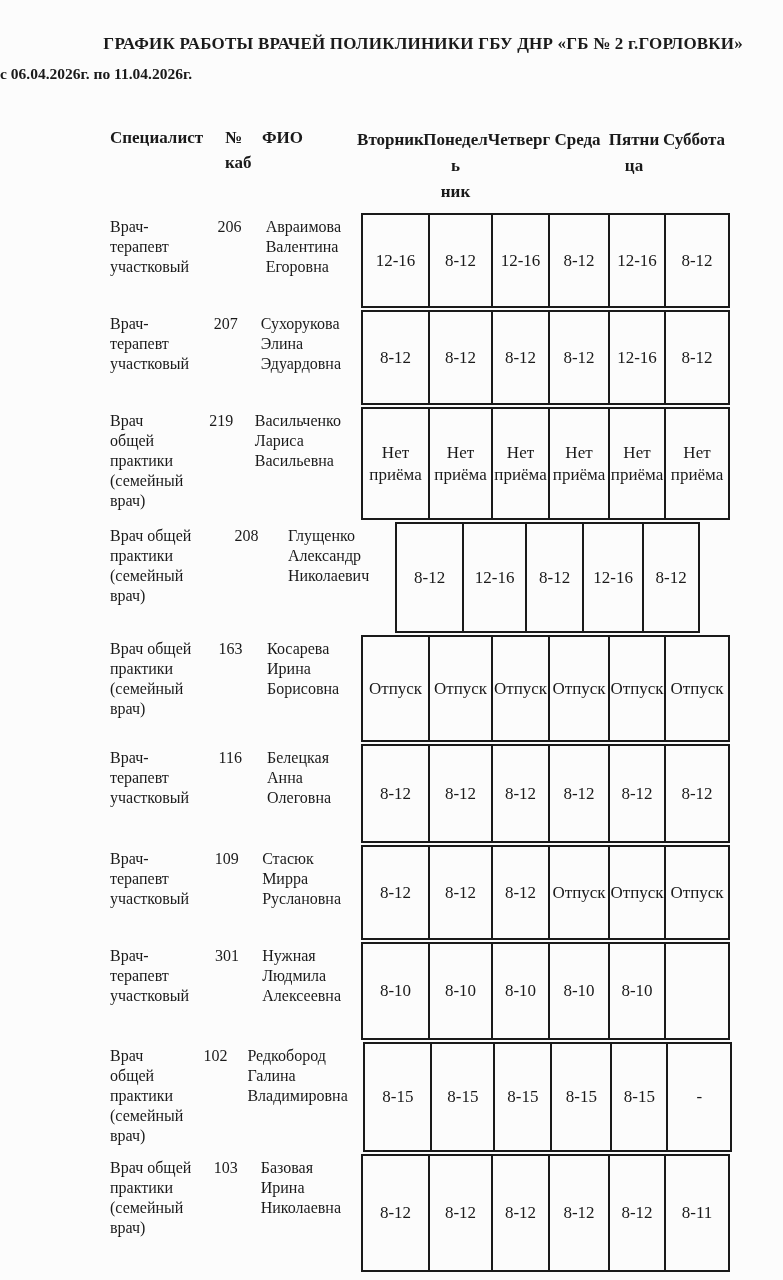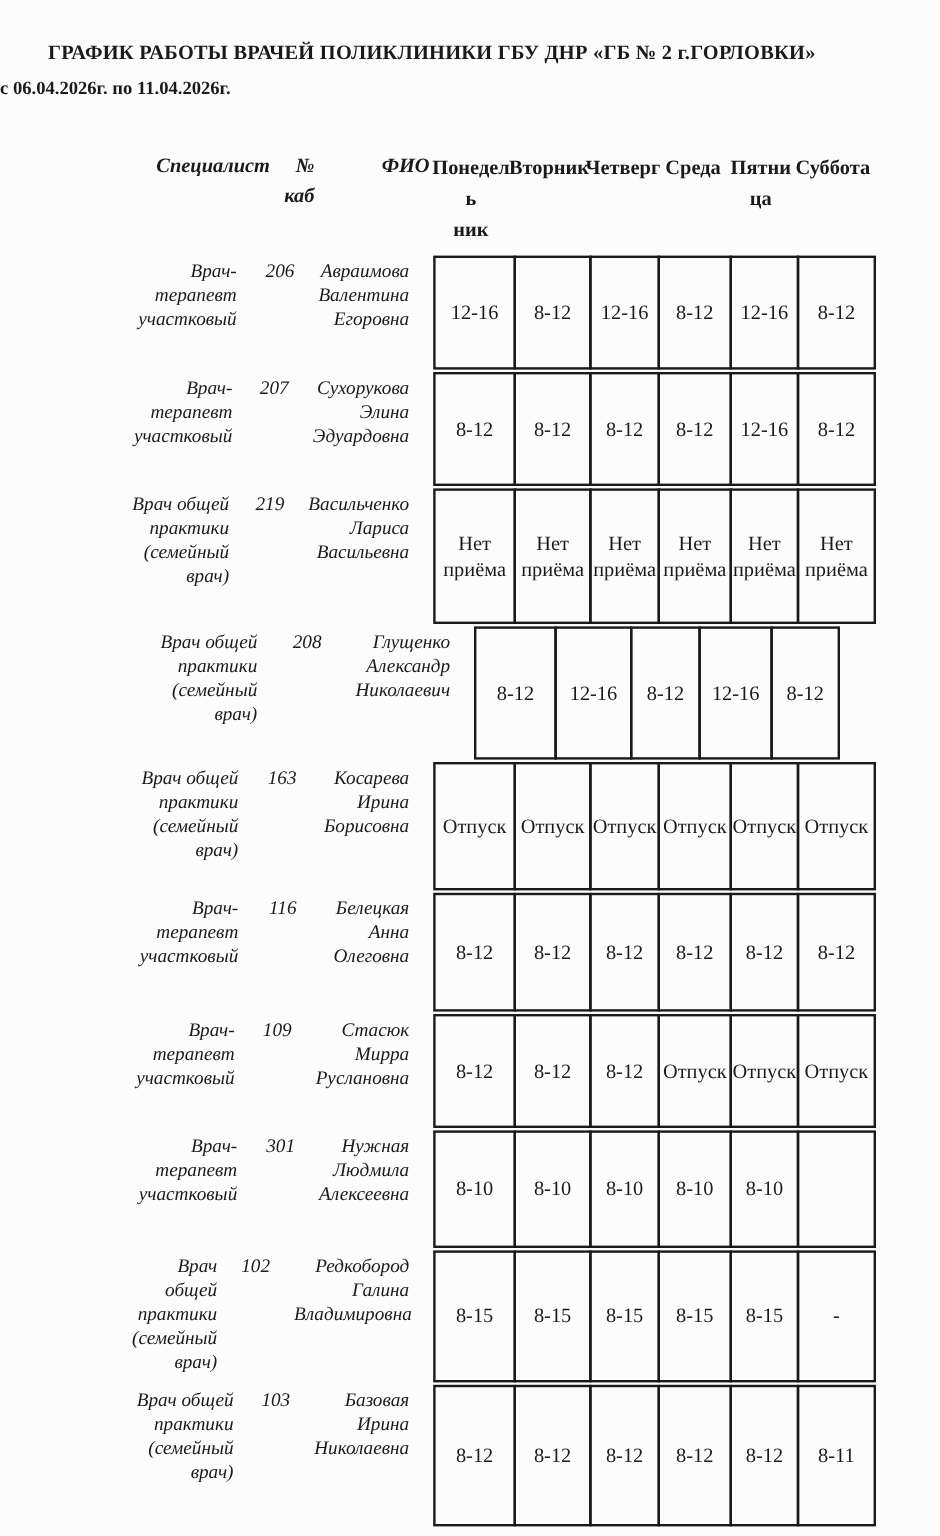--- a/index.html
+++ b/index.html
@@ -6,21 +6,21 @@
   body{
     width:783px;height:1280px;
     background:#fcfcfc;
     color:#1a1a1a;
     font-family:"Liberation Serif","DejaVu Serif",serif;
     position:relative;
     overflow:hidden;
   }
   .title{
     margin:34px 40px 0;
-    text-align:left;
+    text-align:right;
     font-weight:bold;
     font-size:17px;
     letter-spacing:.2px;
   }
   .subtitle{
     margin-top:11px;
     font-weight:bold;
     font-size:15.5px;
   }
   .table{
@@ -34,23 +34,22 @@
     height:88px;
     align-items:flex-start;
   }
   .th{
     font-weight:bold;
     font-size:17px;
     line-height:25px;
   }
   .col{
     white-space:pre-line;
-    text-align:right;
+    text-align:left;
     box-sizing:border-box;
-    font-style:italic;
   }
   .spec{width:115px;}
   .room{width:37px;}
   .fio{width:96px;}
   .row .spec,.row .fio,.row .room{
     font-size:16px;
     line-height:20px;
     padding-top:4px;
   }
   .days{
@@ -99,24 +98,24 @@
   <div class="title">ГРАФИК РАБОТЫ ВРАЧЕЙ ПОЛИКЛИНИКИ ГБУ ДНР «ГБ № 2 г.ГОРЛОВКИ»</div>
   <div class="subtitle">с 06.04.2026г. по 11.04.2026г.</div>
 
   <div class="table">
     <div class="thead">
       <div class="col spec th">Специалист</div>
       <div class="col room th">№
 каб</div>
       <div class="col fio th">ФИО</div>
       <div class="days" id="day-headers">
+          <div class="day hday dc2">Вторник</div>
           <div class="day hday dc1">Понедел
 ь
 ник</div>
-          <div class="day hday dc2">Вторник</div>
           <div class="day hday dc4">Четверг</div>
           <div class="day hday dc3">Среда</div>
           <div class="day hday dc5">Пятни
 ца</div>
           <div class="day hday dc6">Суббота</div>
         </div>
     </div>
     <div id="rows">
         <div class="row" style="height: 95px;">
           <div class="col spec">Врач-терапевт

